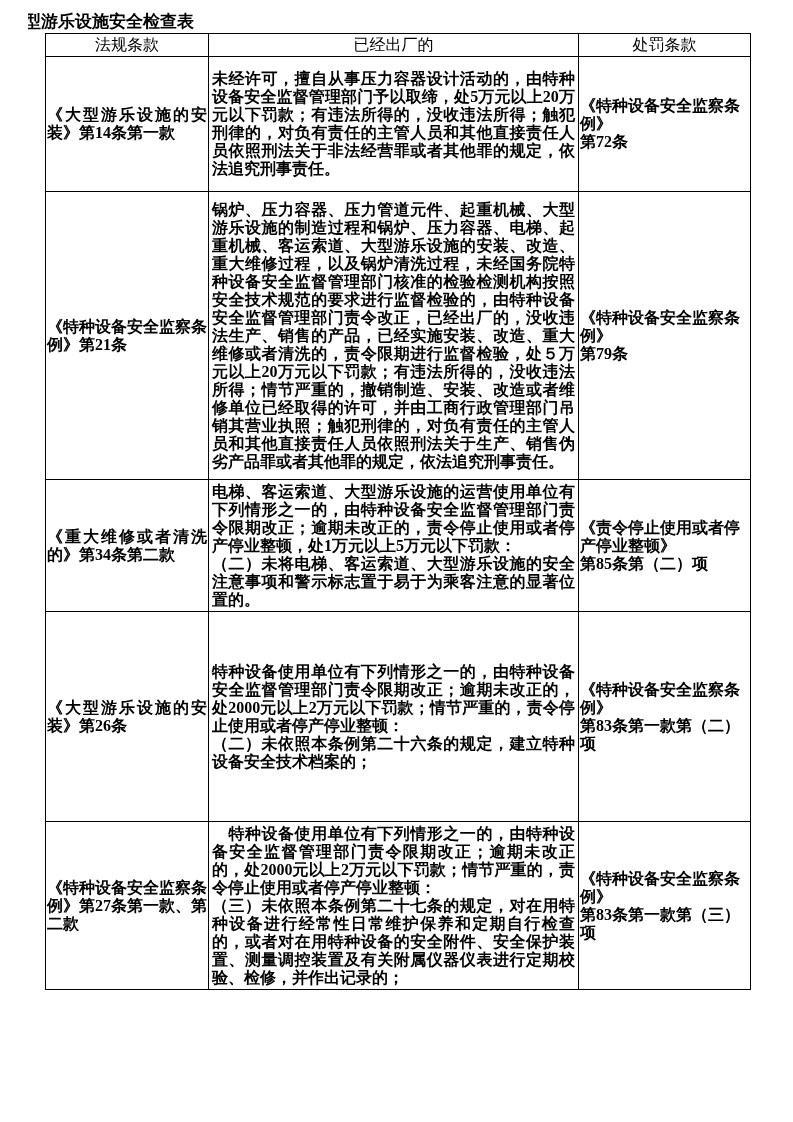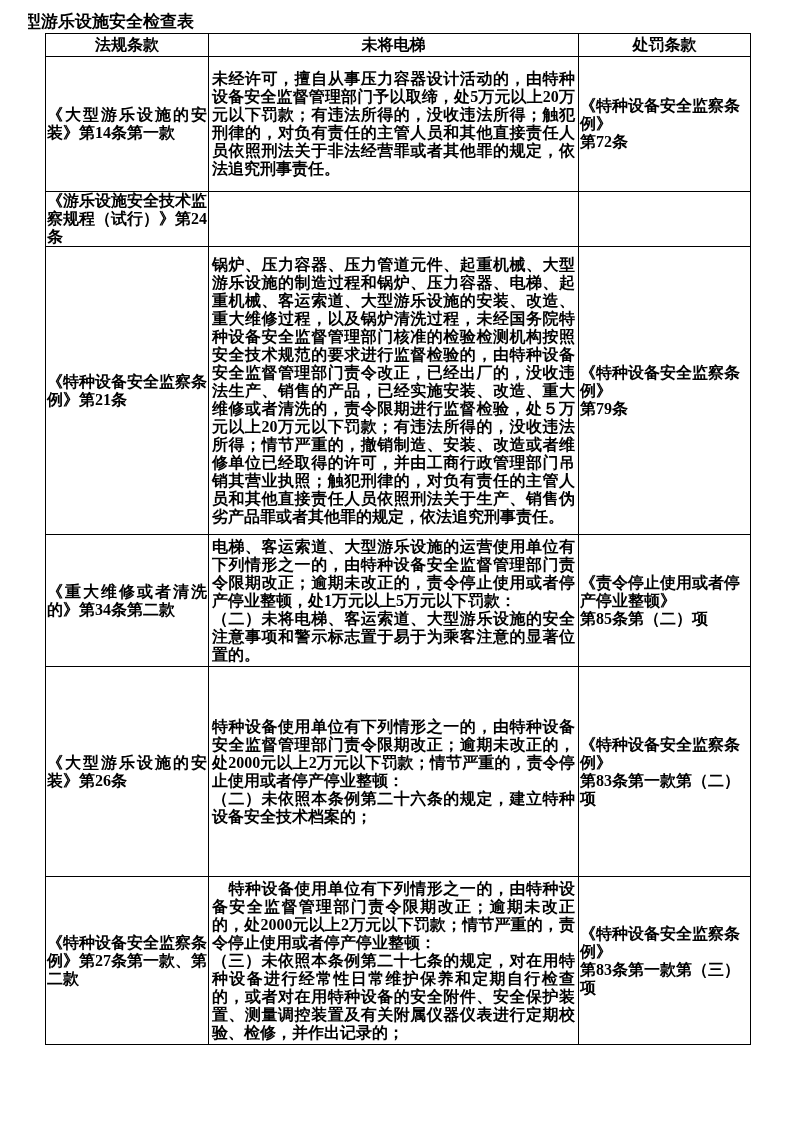--- a/index.html
+++ b/index.html
@@ -52,21 +52,21 @@
   table.doc-table th,
   table.doc-table td {
     border: 1px solid #000000;
     vertical-align: middle;
     overflow: hidden;
     font-weight: bold;
   }
   table.doc-table th {
     height: 22px;
     font-size: 16px;
-    font-weight: bold;
+    font-weight: normal;
     text-align: center;
     padding: 0 2px;
   }
   td.clause {
     padding: 0 1px;
     text-align: justify;
   }
   td.basis {
     padding: 0 3px;
     text-align: justify;
@@ -94,35 +94,30 @@
 
   <table class="doc-table">
     <colgroup>
         <col class="c1">
         <col class="c2">
         <col class="c3">
       </colgroup>
     <thead>
       <tr>
         <th>法规条款</th>
-        <th>未将电梯</th>
+        <th>已经出厂的</th>
         <th>处罚条款</th>
       </tr>
     </thead>
     <tbody>
       <tr class="r0">
         <td class="clause">《大型游乐设施的安装》第14条第一款</td>
         <td class="basis">未经许可，擅自从事压力容器设计活动的，由特种设备安全监督管理部门予以取缔，处5万元以上20万元以下罚款；有违法所得的，没收违法所得；触犯刑律的，对负有责任的主管人员和其他直接责任人员依照刑法关于非法经营罪或者其他罪的规定，依法追究刑事责任。</td>
         <td class="penalty">《特种设备安全监察条例》
 第72条</td>
-      </tr>
-      <tr class="r1">
-        <td class="clause">《游乐设施安全技术监察规程（试行）》第24条</td>
-        <td class="basis"></td>
-        <td class="penalty"></td>
       </tr>
       <tr class="r2">
         <td class="clause">《特种设备安全监察条例》第21条</td>
         <td class="basis">锅炉、压力容器、压力管道元件、起重机械、大型游乐设施的制造过程和锅炉、压力容器、电梯、起重机械、客运索道、大型游乐设施的安装、改造、重大维修过程，以及锅炉清洗过程，未经国务院特种设备安全监督管理部门核准的检验检测机构按照安全技术规范的要求进行监督检验的，由特种设备安全监督管理部门责令改正，已经出厂的，没收违法生产、销售的产品，已经实施安装、改造、重大维修或者清洗的，责令限期进行监督检验，处５万元以上20万元以下罚款；有违法所得的，没收违法所得；情节严重的，撤销制造、安装、改造或者维修单位已经取得的许可，并由工商行政管理部门吊销其营业执照；触犯刑律的，对负有责任的主管人员和其他直接责任人员依照刑法关于生产、销售伪劣产品罪或者其他罪的规定，依法追究刑事责任。</td>
         <td class="penalty">《特种设备安全监察条例》
 第79条</td>
       </tr>
       <tr class="r3">
         <td class="clause">《重大维修或者清洗的》第34条第二款</td>
         <td class="basis">电梯、客运索道、大型游乐设施的运营使用单位有下列情形之一的，由特种设备安全监督管理部门责令限期改正；逾期未改正的，责令停止使用或者停产停业整顿，处1万元以上5万元以下罚款：

